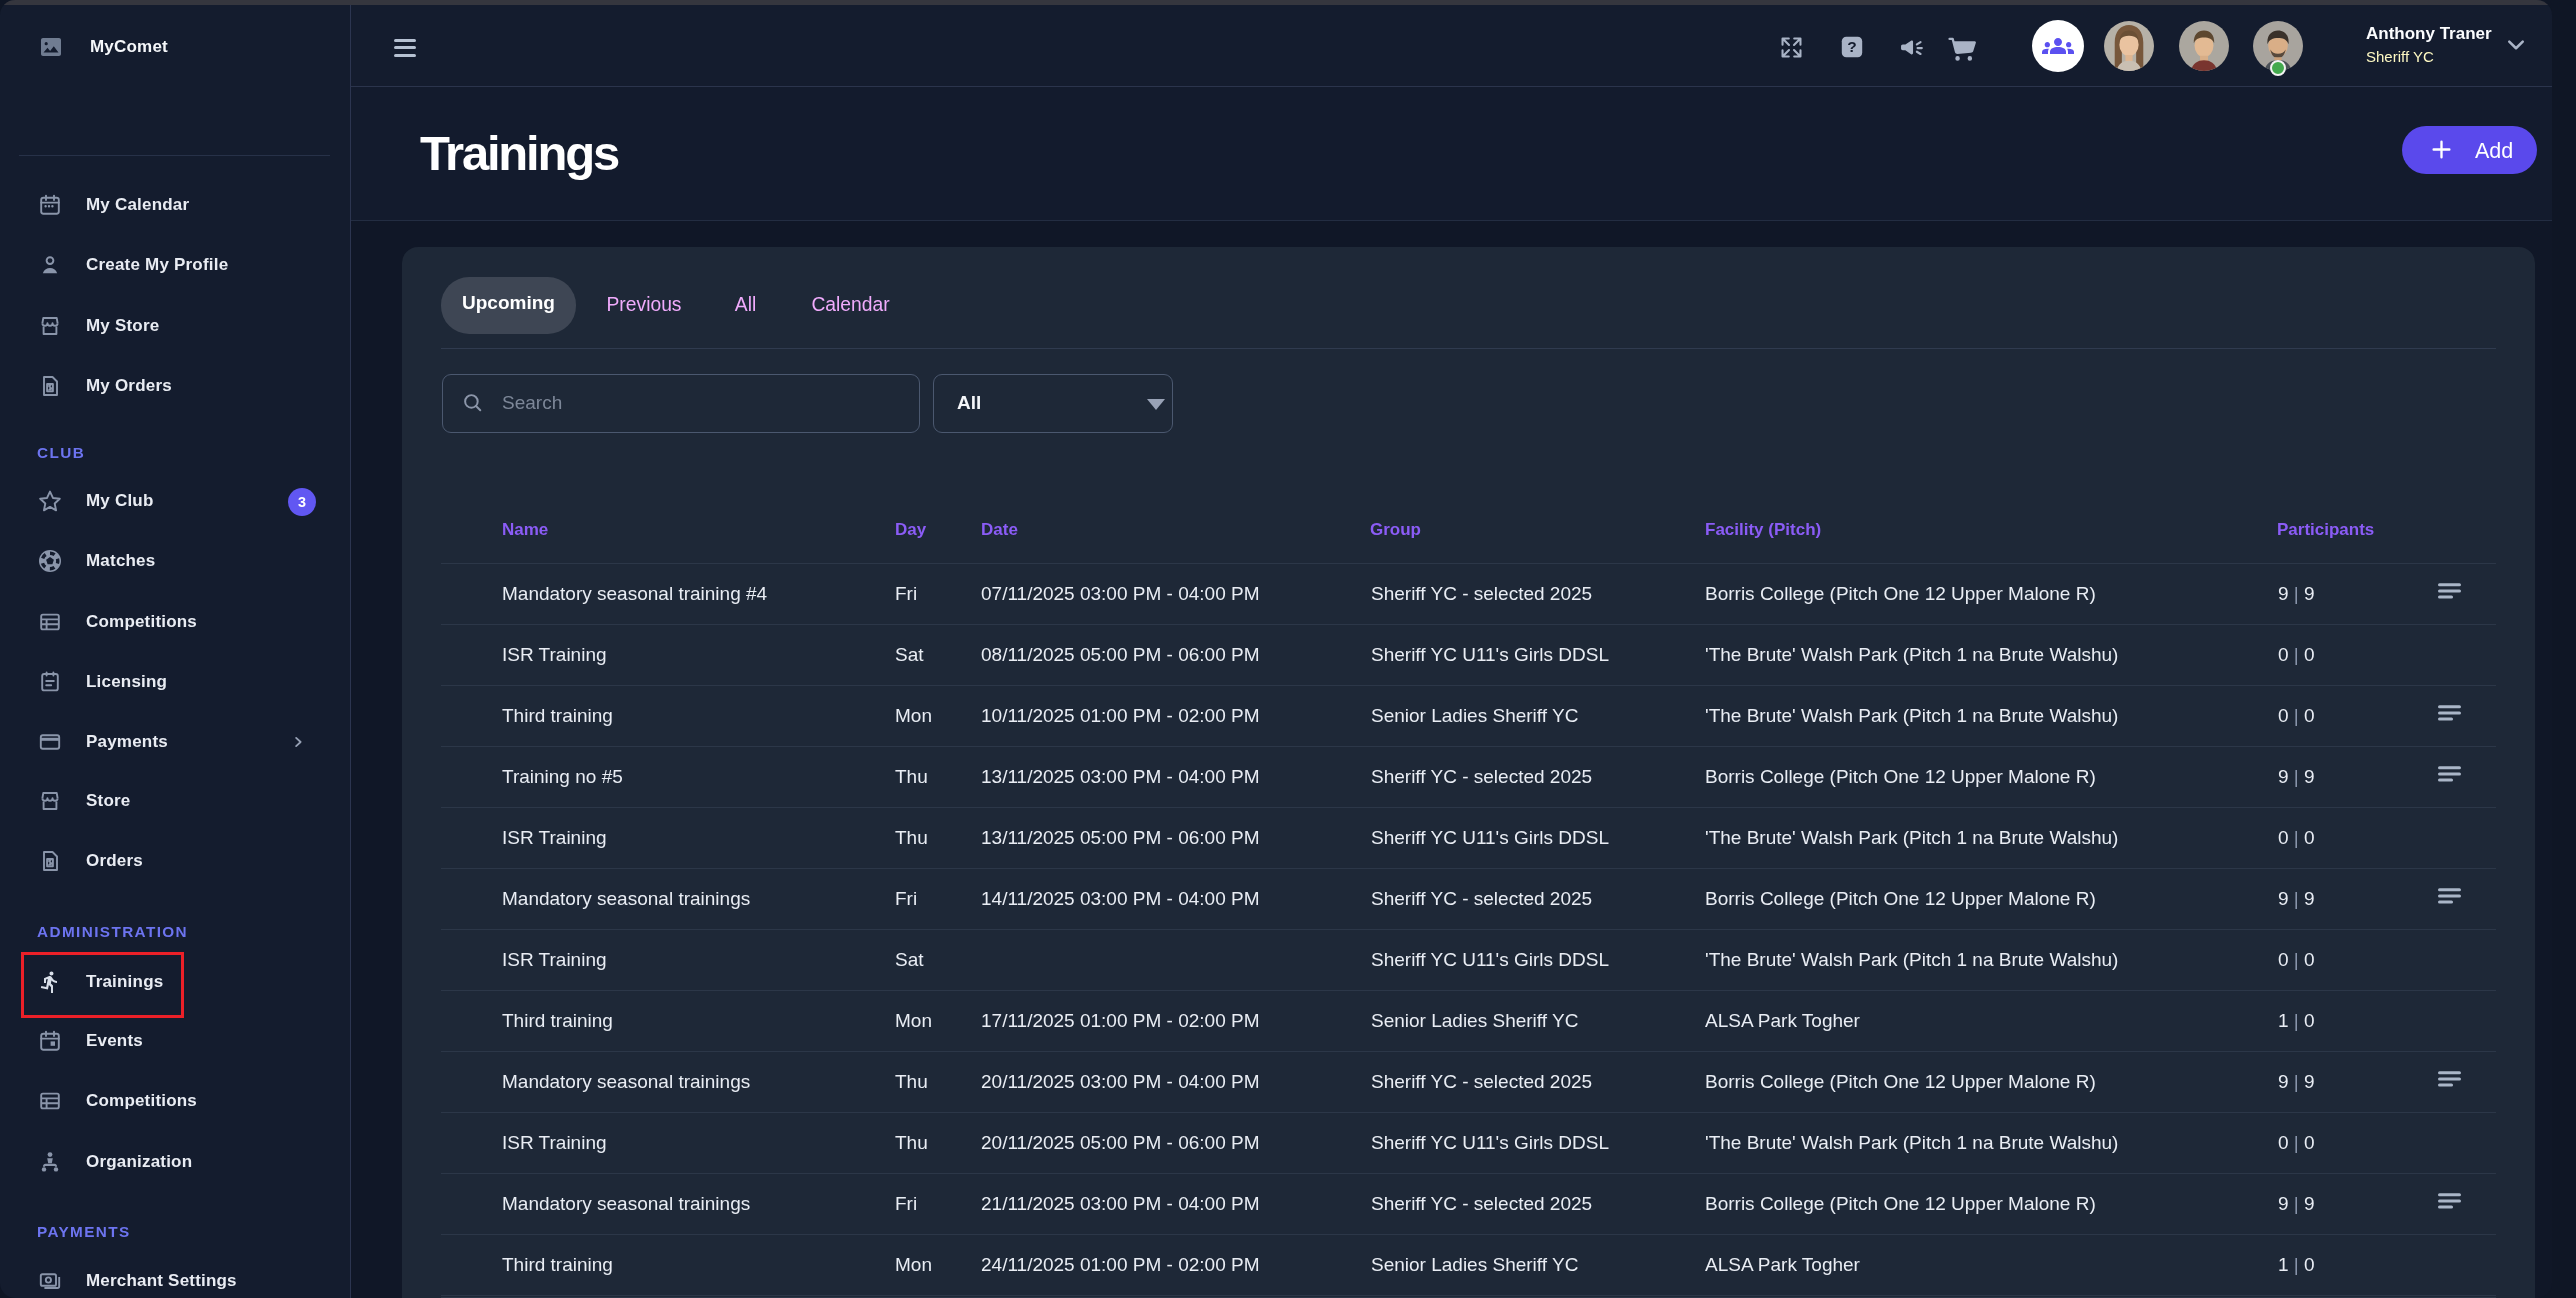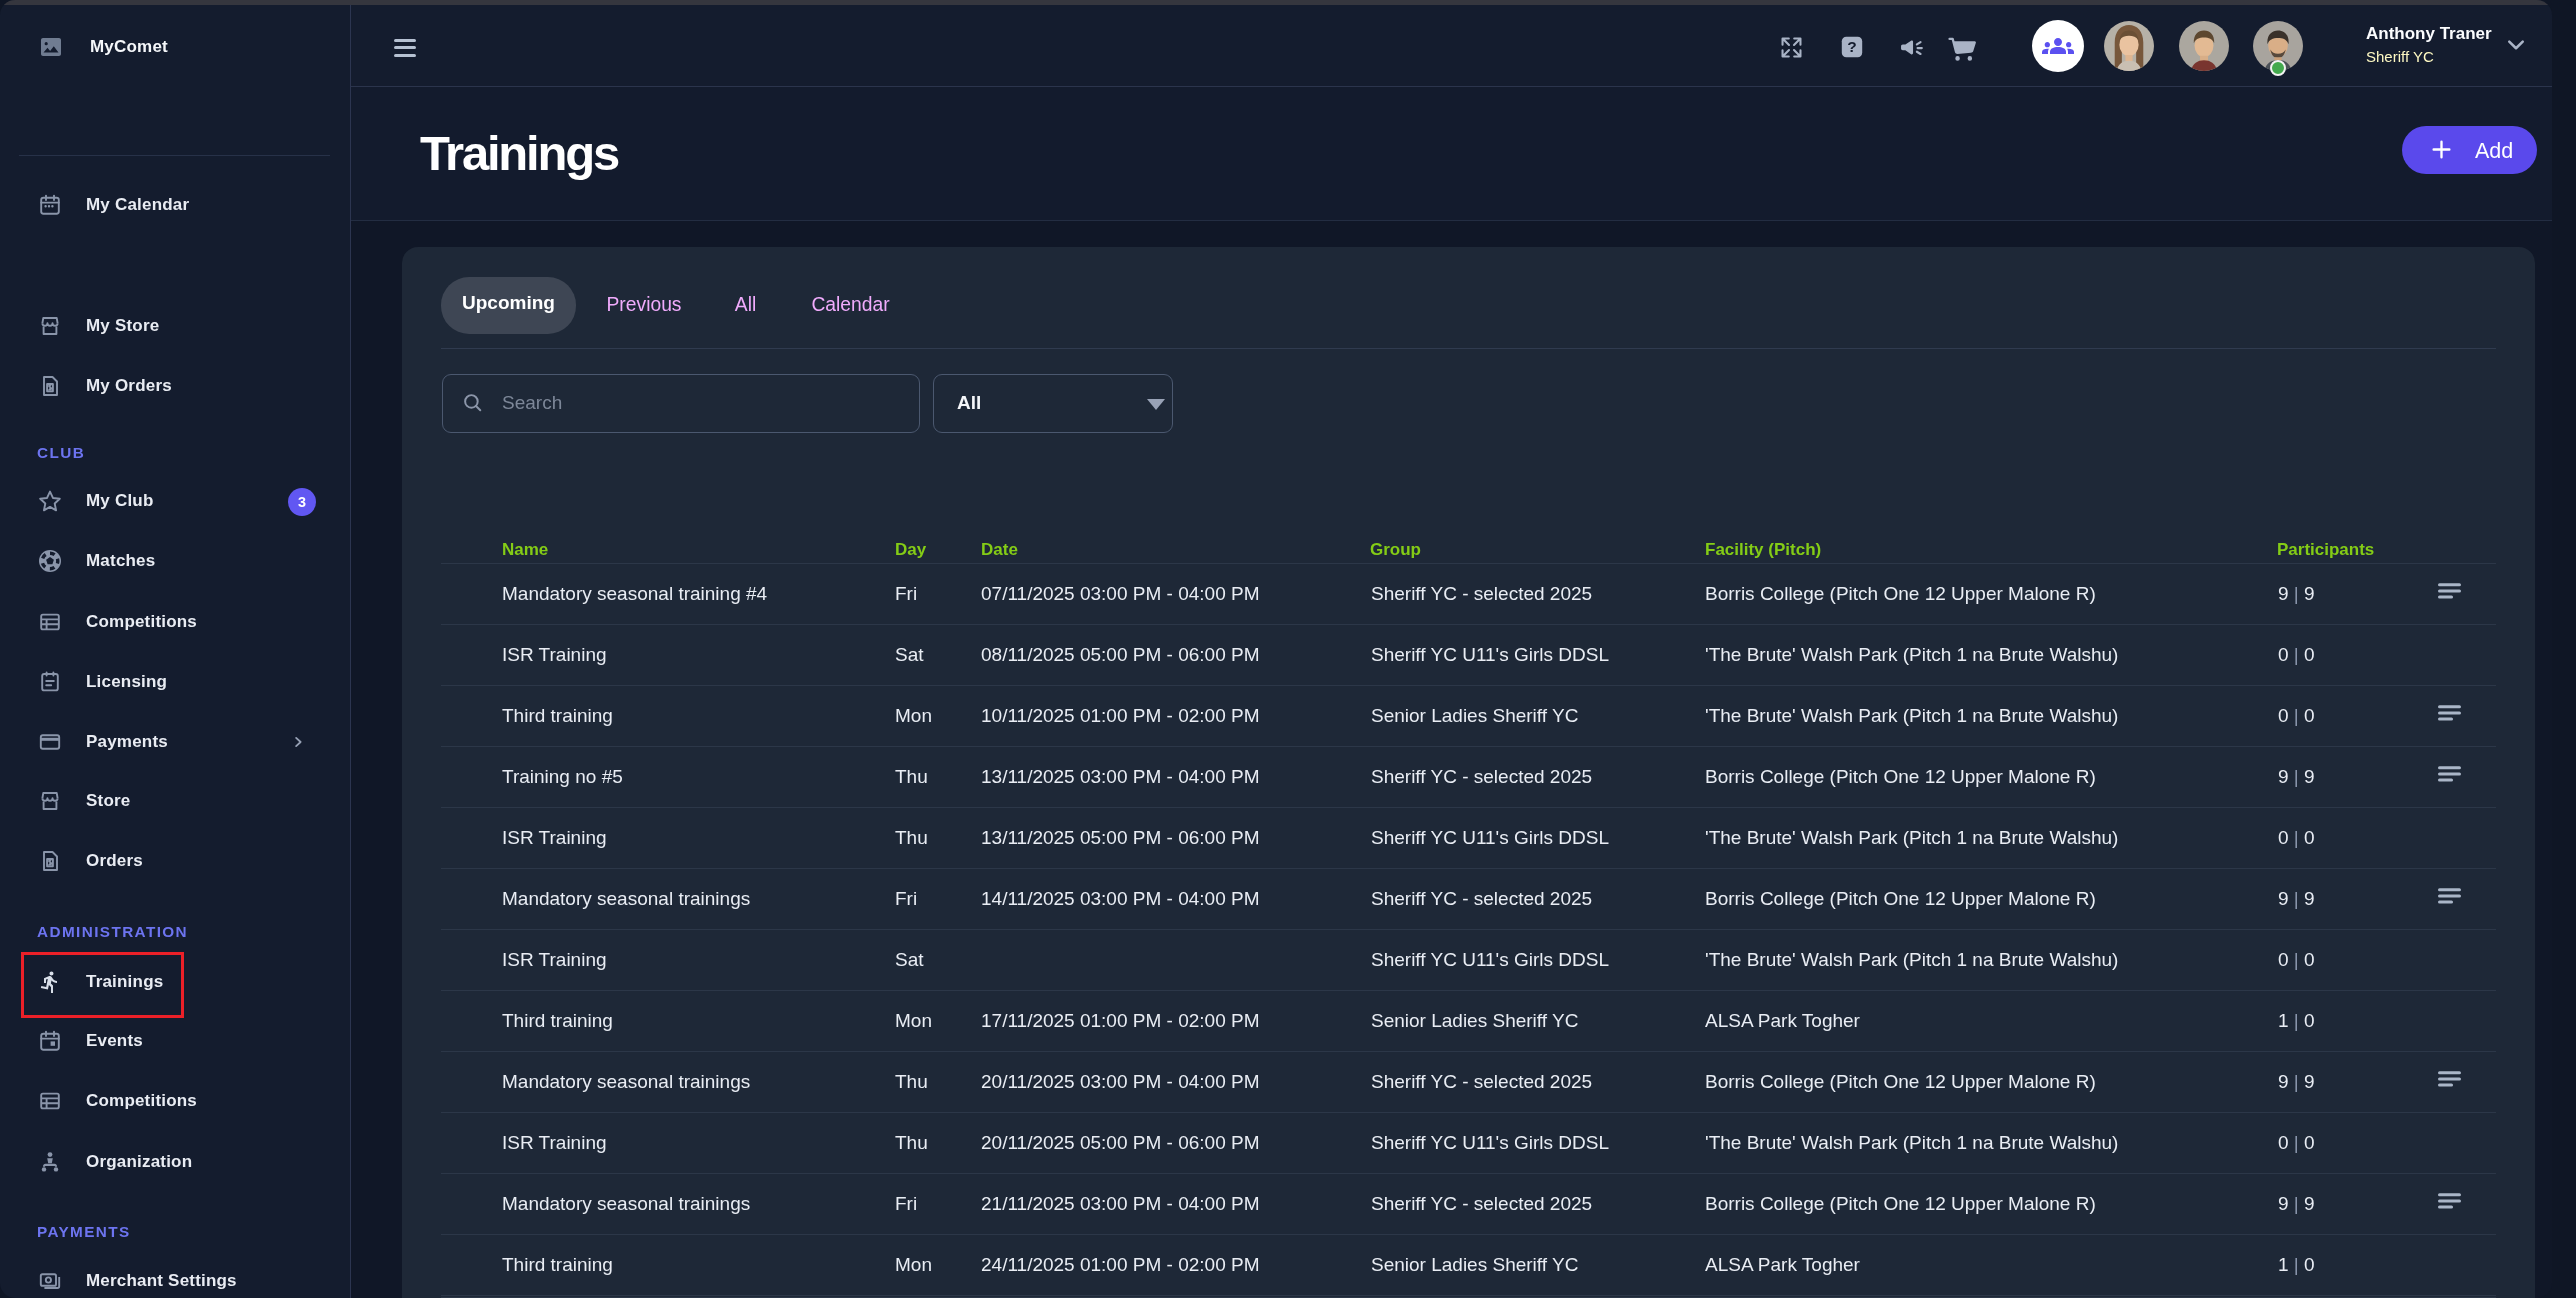--- a/index.html
+++ b/index.html
@@ -12,21 +12,21 @@
 .topbar{position:absolute;left:351px;top:4.5px;width:2225px;height:82px;background:#141c2e;border-bottom:0.9px solid #2b344c;}
 .titleband{position:absolute;left:351px;top:87px;width:2225px;height:134px;background:#131b2d;border-bottom:0.9px solid #232d42;}
 .navitem{position:absolute;left:0;width:350px;height:39px;}
 .navitem .ic{position:absolute;left:38px;top:50%;transform:translateY(-50%);width:24px;height:24px;}
 .navitem .tx{position:absolute;left:86px;top:50%;transform:translateY(-50%);font-size:17px;font-weight:bold;color:#e9ecf3;letter-spacing:0.2px;white-space:nowrap;}
 .seclabel{position:absolute;left:37px;font-size:15.3px;font-weight:bold;color:#6d74f0;letter-spacing:1.4px;white-space:nowrap;}
 .card{position:absolute;left:402px;top:247px;width:2133px;height:1122px;background:#1e2837;border-radius:16px;}
 .tabtx{position:absolute;top:36px;height:43px;line-height:43px;font-size:19.3px;color:#f0abfc;white-space:nowrap;}
 .cell{position:absolute;top:0;height:100%;line-height:60px;font-size:19px;color:#e9edf4;white-space:nowrap;}
 .row{position:relative;height:61px;border-top:0.9px solid rgba(148,166,198,0.12);}
-.hcell{position:absolute;font-size:17px;font-weight:bold;color:#84cc16;white-space:nowrap;margin-top:20px;}
+.hcell{position:absolute;font-size:17px;font-weight:bold;color:#8b5cf6;white-space:nowrap;}
 .sep{color:#8b97ad;}
 .rowic{position:absolute;left:1997px;top:19.3px;width:23px;height:16px;stroke:#aab6c8;stroke-width:3.4;stroke-linecap:round;fill:none;}
 </style>
 </head>
 <body>
 <div id="page">
   <div class="content-bg"></div>
   <div class="topstrip"></div>
   <div class="sidebar" id="sidebar">
     <svg class="abs" style="left:39px;top:30px" width="24" height="24" viewBox="0 0 24 24" fill="#707c91">
@@ -35,20 +35,27 @@
     <div class="abs" style="left:90px;top:32px;font-size:17px;font-weight:bold;color:#f5f7fa;letter-spacing:0.2px">MyComet</div>
     <div class="abs" style="left:19px;top:150px;width:311px;height:0.9px;background:#273148"></div>
 
     <div class="navitem" style="top:181px">
       <svg class="ic" viewBox="0 0 24 24" fill="none" stroke="#8a95aa" stroke-width="1.9" stroke-linecap="round">
           <rect x="3.2" y="4.8" width="17.6" height="16" rx="2.2"></rect>
           <path d="M8 2.6v4.4M16 2.6v4.4M3.2 9.6h17.6"></path>
           <path d="M7.6 13.2h.01M11 13.2h.01M14.4 13.2h.01" stroke-width="2.4"></path>
         </svg>
       <div class="tx">My Calendar</div>
+    </div>
+    <div class="navitem" style="top:241px">
+      <svg class="ic" viewBox="0 0 24 24" fill="none" stroke="#8a95aa" stroke-width="1.9" stroke-linecap="round">
+          <circle cx="12" cy="7.6" r="3.4"></circle>
+          <path d="M4.8 20.2c1.4-3.6 4.1-5.2 7.2-5.2s5.8 1.6 7.2 5.2z" fill="#8a95aa" stroke="none"></path>
+        </svg>
+      <div class="tx">Create My Profile</div>
     </div>
     <div class="navitem" style="top:302px">
       <svg class="ic" viewBox="0 0 24 24" fill="none" stroke="#8a95aa" stroke-width="1.9" stroke-linejoin="round">
           <path d="M4.4 9.2 5.3 4h13.4l.9 5.2"></path>
           <path d="M4.4 9.2a2.53 2.53 0 0 0 5.06 0a2.53 2.53 0 0 0 5.07 0a2.53 2.53 0 0 0 5.07 0"></path>
           <path d="M5.6 12.4V20h12.8v-7.6"></path>
         </svg>
       <div class="tx">My Store</div>
     </div>
     <div class="navitem" style="top:362px">

